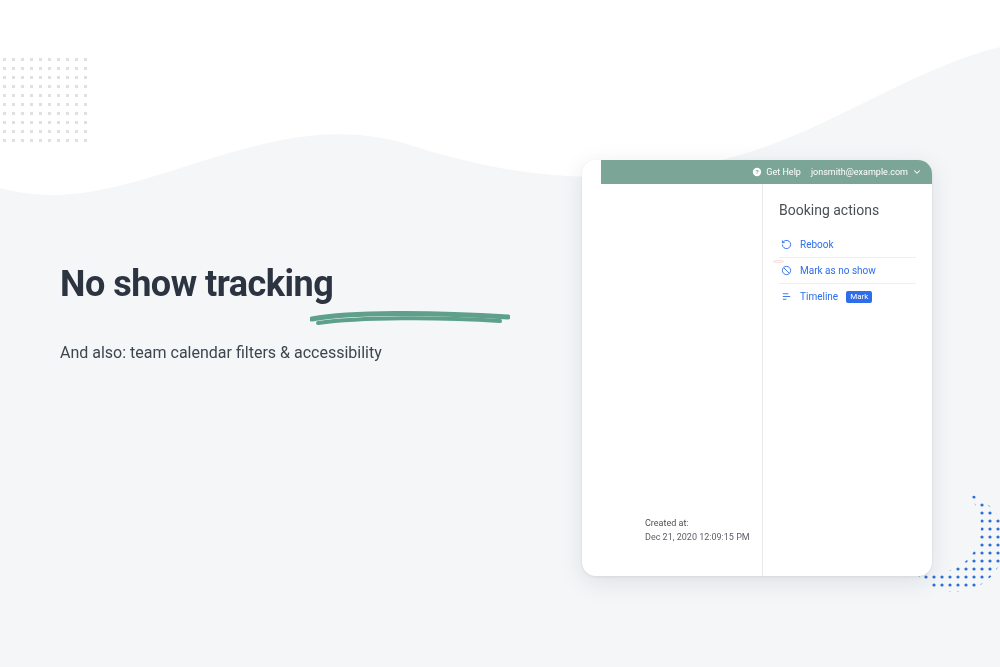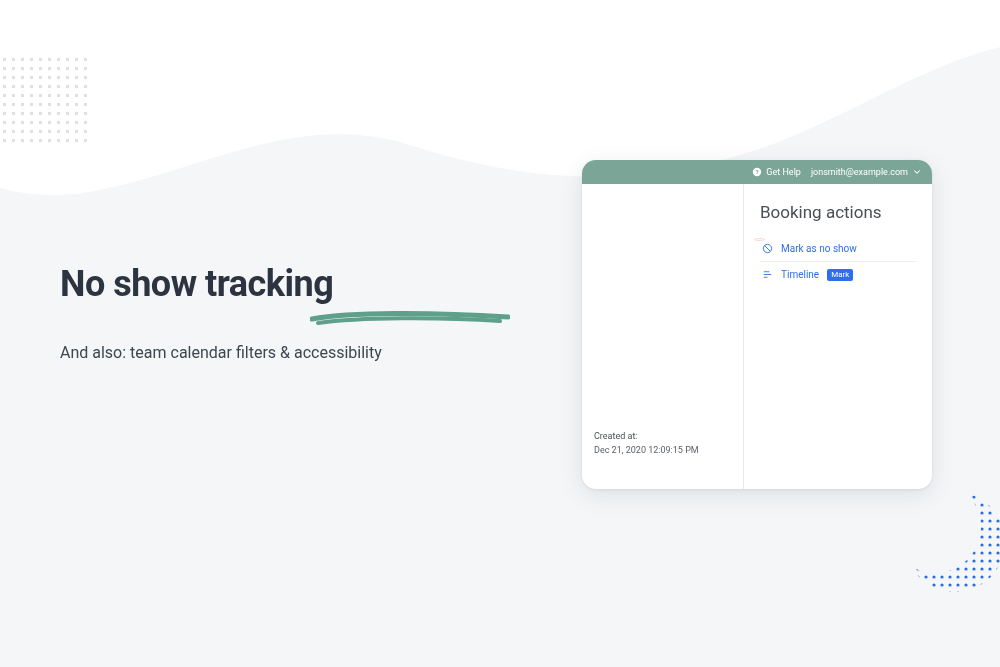--- a/index.html
+++ b/index.html
@@ -67,25 +67,26 @@
     font-size: 16px;
     color: #3d4650;
   }
 
   
   .app-frame {
     position: absolute;
     left: 582px;
     top: 160px;
     width: 350px;
-    height: 329px;
+    height: 416px;
     background: #ffffff;
     border-radius: 14px;
     overflow: hidden;
     box-shadow: 0 6px 24px rgba(30,40,50,0.10), 0 1px 3px rgba(30,40,50,0.08);
+    padding-left: 19px;
   }
 
   .app-topbar {
     height: 24px;
     background: #7aa597;
     display: flex;
     align-items: center;
     justify-content: flex-end;
     padding: 0 10px;
     gap: 10px;
@@ -103,21 +104,21 @@
     width: 162px;
     border-right: 1px solid #e6e8ea;
     position: relative;
   }
   .right-pane {
     flex: 1;
     padding: 18px 16px 0 16px;
   }
 
   .panel-title {
-    font-size: 17px;
+    font-size: 14px;
     color: #4a4f55;
     font-weight: 400;
     margin-bottom: 14px;
   }
 
   .action-list { list-style: none; }
   .action-item {
     display: flex;
     align-items: center;
     gap: 8px;
@@ -149,21 +150,21 @@
   }
 
   .meta-block {
     position: absolute;
     left: 12px;
     bottom: 24px;
     font-size: 9px;
     color: #4a4f55;
     line-height: 1.5;
   }
-  .meta-block .meta-row { margin-bottom: 8px; }
+  .meta-block .meta-row { margin-bottom: 8px; margin-left: 32px; }
   .meta-block .meta-label { color: #4a4f55; }
   .meta-block .meta-value { color: #5c6168; }
 
 </style>
 </head>
 <body>
 
 <svg class="wave" viewBox="0 0 1100 300" preserveAspectRatio="none">
   <path d="M0,0 L1100,0 L1100,60 C980,50 880,140 760,175 C640,210 540,200 430,165 C320,130 220,190 120,210 C60,222 20,210 0,200 Z" fill="#ffffff"></path>
 </svg>
@@ -220,20 +221,27 @@
           <div class="meta-label">Created at:</div>
           <div class="meta-value">Dec 21, 2020 12:09:15 PM</div>
         </div>
       </div>
     </div>
 
     <div class="right-pane">
       <div class="panel-title">Booking actions</div>
       <ul class="action-list">
 
+        <li class="action-item">
+          <svg viewBox="0 0 24 24">
+              <path d="M3 12a9 9 0 1 0 3-6.7L3 8"></path>
+              <path d="M3 3v5h5"></path>
+            </svg>
+          <span class="label">Rebook</span>
+        </li>
 
 
         <li class="action-item">
           <svg viewBox="0 0 24 24">
               <circle cx="12" cy="12" r="9"></circle>
               <path d="M6 6l12 12"></path>
             </svg>
           <span class="label">Mark as no show</span>
           <svg class="highlight-ellipse" viewBox="0 0 100 22">
             <ellipse cx="50" cy="11" rx="47" ry="9" stroke="#d83a3a" stroke-width="1.6" fill="none"></ellipse>

